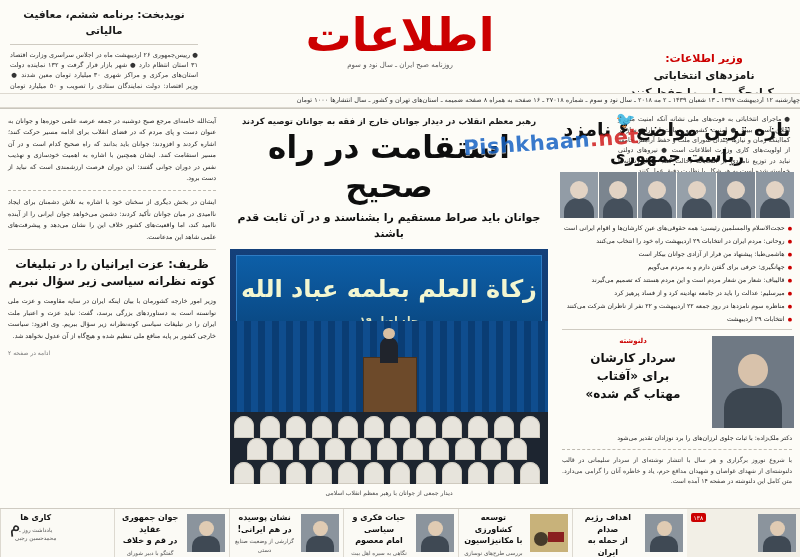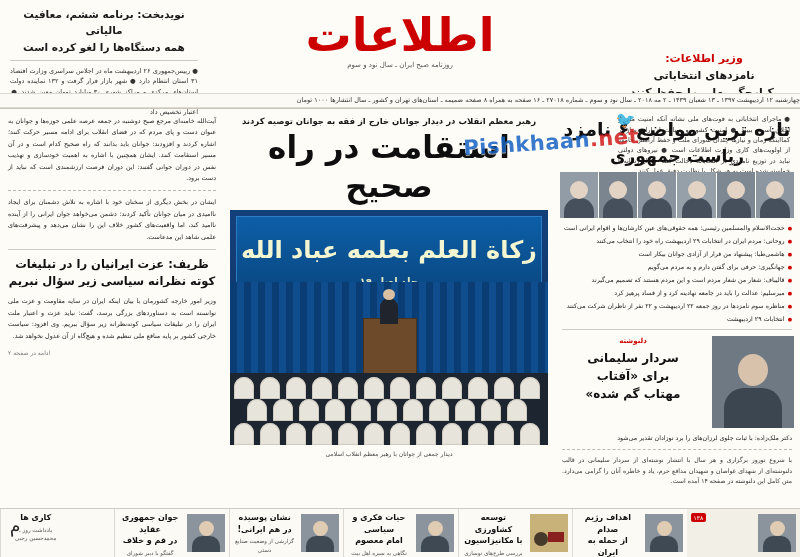--- a/index.html
+++ b/index.html
@@ -234,21 +234,20 @@
       <div class="rule"></div>
       <div class="body">● ماجرای انتخاباتی به قوت‌های ملی نشانه آنکه امنیت ملی و اخلاق آسیب ببیند ● امنیت کشور و صیانت از ارای سازگار کمااینکه زمان و نیازها چندان شورای ملت و حفظ آرامش جامعه از اولویت‌های کاری وزارت اطلاعات است ● نیروهای دولتی نباید در توزیع نامزدی در انتخابات دخالت کنند ● از رسانه‌ها خواسته شده است به هر شکل با نظارت دقیق عمل کنند</div>
     </div>
 
     <div class="logo">اطلاعات</div>
     <div class="logo-sub">روزنامه صبح ایران ـ سال نود و سوم</div>
 
     <div class="mast-left">
       <div class="hl">
         <span>نویدبخت: برنامه ششم، معافیت مالیاتی</span><br>
-        <span>همه دستگاه‌ها را لغو کرده است</span>
       </div>
       <div class="rule"></div>
       <div class="body">● رییس‌جمهوری ۲۶ اردیبهشت ماه در اجلاس سراسری وزارت اقتصاد ۳۱ استان انتظام دارد ● شهر بازار قرار گرفت و ۱۳۲ نماینده دولت استان‌های مرکزی و مراکز شهری ۳۰ میلیارد تومان معین شدند ● وزیر اقتصاد: دولت نمایندگان ستادی را تصویب و ۵۰ میلیارد تومان اعتبار تخصیص داد</div>
     </div>
 
     <div class="datebar">چهارشنبه ۱۲ اردیبهشت ۱۳۹۷ ـ ۱۳ شعبان ۱۴۳۹ ـ ۲ مه ۲۰۱۸ ـ سال نود و سوم ـ شماره ۲۷۰۱۸ ـ ۱۶ صفحه به همراه ۸ صفحه ضمیمه ـ استان‌های تهران و کشور ـ سال انتشار‌ها ۱۰۰۰ تومان</div>
   </div>
 
   <div class="watermark">
     <span class="wm-bird">🐦</span>
@@ -280,33 +279,34 @@
       <div class="b">مناظره سوم نامزدها در روز جمعه ۲۲ اردیبهشت و ۲۲ نفر از ناظران شرکت می‌کنند</div>
       <div class="b">انتخابات ۲۹ اردیبهشت</div>
     </div>
 
     <div class="hr-s"></div>
 
     <div class="sub-block">
       <div class="sub-photo"></div>
       <div class="sub-head">
         <div class="sub-kicker">دلنوشته</div>
-        <span>سردار سلیمانی</span><br>
+        <span>سردار کارشان</span><br>
         <span>برای «آفتاب</span><br>
         <span>مهتاب گم شده»</span>
       </div>
     </div>
     <div class="sub-text">دکتر ملک‌زاده: با ثبات جلوی لرزان‌های را برد نوزادان تقدیر می‌شود</div>
     <div class="hr-d"></div>
     <div class="sub-text2">با شروع نوروز برگزاری و هر سال با انتشار نوشته‌ای از سردار سلیمانی در قالب دلنوشته‌ای از شهدای غواصان و شهیدان مدافع حرم، یاد و خاطره آنان را گرامی می‌دارد. متن کامل این دلنوشته در صفحه ۱۴ آمده است.</div>
   </div>
 
   <div class="col-mid">
     <div class="kicker">رهبر معظم انقلاب در دیدار جوانان خارج از فقه به جوانان توصیه کردند</div>
     <div class="main-title">استقامت در راه صحیح</div>
+    <div class="main-sub">جوانان باید صراط مستقیم را بشناسند و در آن ثابت قدم باشند</div>
 
     <div class="main-photo">
       <div class="mp-wall"></div>
       <div class="mp-banner">
         <span>زکاة العلم بعلمه عباد الله</span>
         <small>جلد اصل ۱۹</small>
       </div>
       <div class="mp-curtain"></div>
       <div class="mp-podium"></div>
       <div class="mp-figure"></div>

